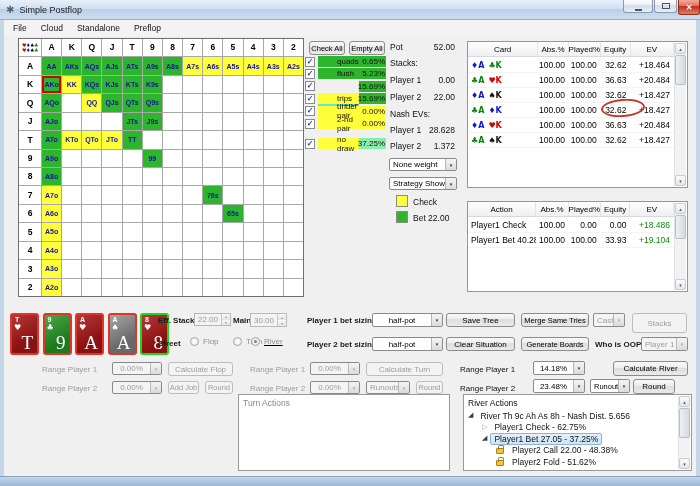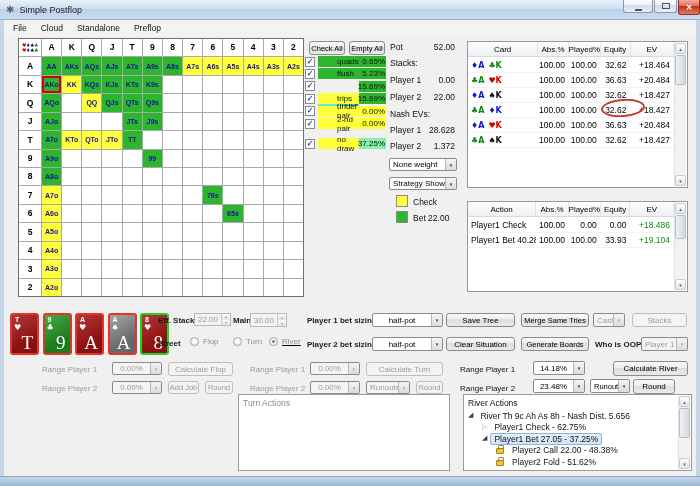--- a/index.html
+++ b/index.html
@@ -574,21 +574,21 @@
   <div class="blab" style="left:158px;top:339px;">Street</div>
   <div id="streets">
       <div class="rgroup" style="left: 190px;">
         <div class="radio"></div>
         <div class="rlabel">Flop</div>
       </div>
       <div class="rgroup" style="left: 233px;">
         <div class="radio"></div>
         <div class="rlabel">Turn</div>
       </div>
-      <div class="rgroup" style="left: 269px; text-decoration: underline;">
+      <div class="rgroup" style="left: 251px; text-decoration: underline;">
         <div class="radio on"></div>
         <div class="rlabel">River</div>
       </div>
     </div>
 
   <div class="blab" style="left:307px;top:316px;">Player 1 bet sizing:</div>
   <div class="combo" style="left:372px;top:313px;width:71px;height:14px;">
     <div class="val ctr">half-pot</div>
     <div class="arr">▾</div>
   </div>
@@ -597,21 +597,21 @@
     <div class="val ctr">half-pot</div>
     <div class="arr">▾</div>
   </div>
 
   <div class="btn" style="left:446px;top:313px;width:69px;height:14px;">Save Tree</div>
   <div class="btn" style="left:521px;top:313px;width:68px;height:14px;font-size:7.5px;">Merge Same Tries</div>
   <div class="combo dis" style="left:593px;top:313px;width:32px;height:14px;">
     <div class="val">Cash</div>
     <div class="arr">▾</div>
   </div>
-  <div class="btn dis" style="left:632px;top:313px;width:55px;height:14px;">Stacks</div>
+  <div class="btn dis" style="left:632px;top:313px;width:55px;height:20px;">Stacks</div>
   <div class="btn" style="left:446px;top:337px;width:69px;height:14px;">Clear Situation</div>
   <div class="btn" style="left:521px;top:337px;width:68px;height:14px;font-size:7.5px;">Generate Boards</div>
   <div class="blab" style="left:595px;top:340px;">Who is OOP:</div>
   <div class="combo dis" style="left:641px;top:337px;width:47px;height:14px;">
     <div class="val">Player 1</div>
     <div class="arr">▾</div>
   </div>
 
   <div class="glab" style="left:42px;top:365px;">Range Player 1</div>
   <div class="combo dis" style="left:112px;top:362px;width:50px;height:13px;">

